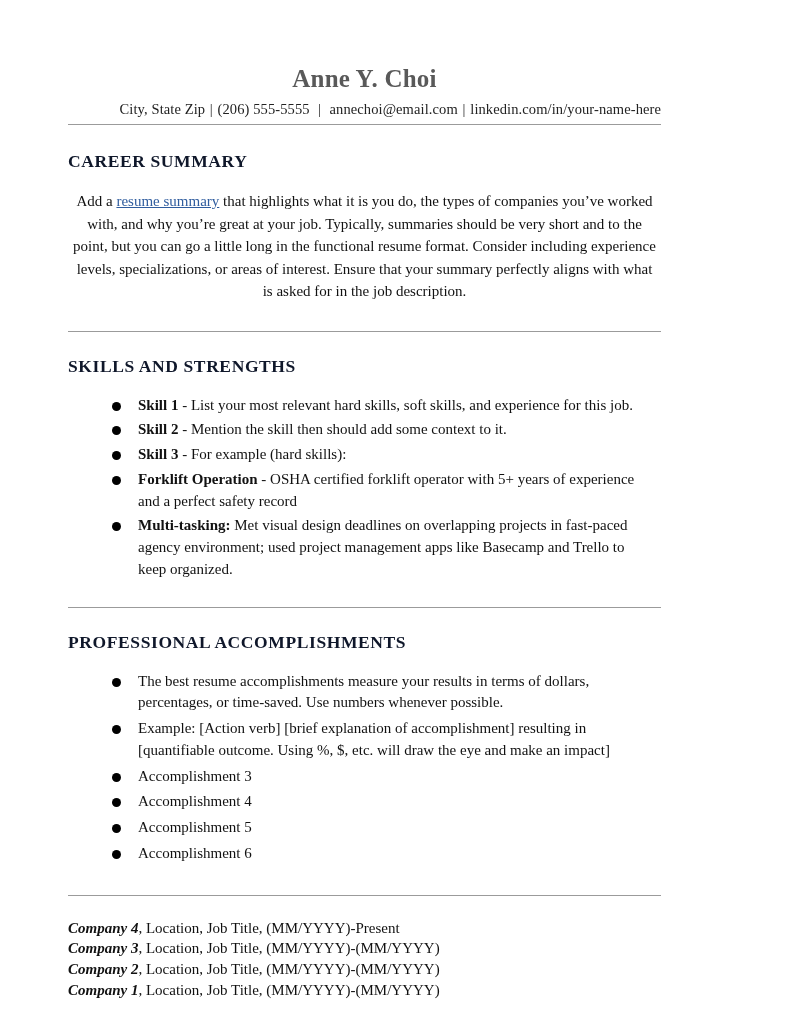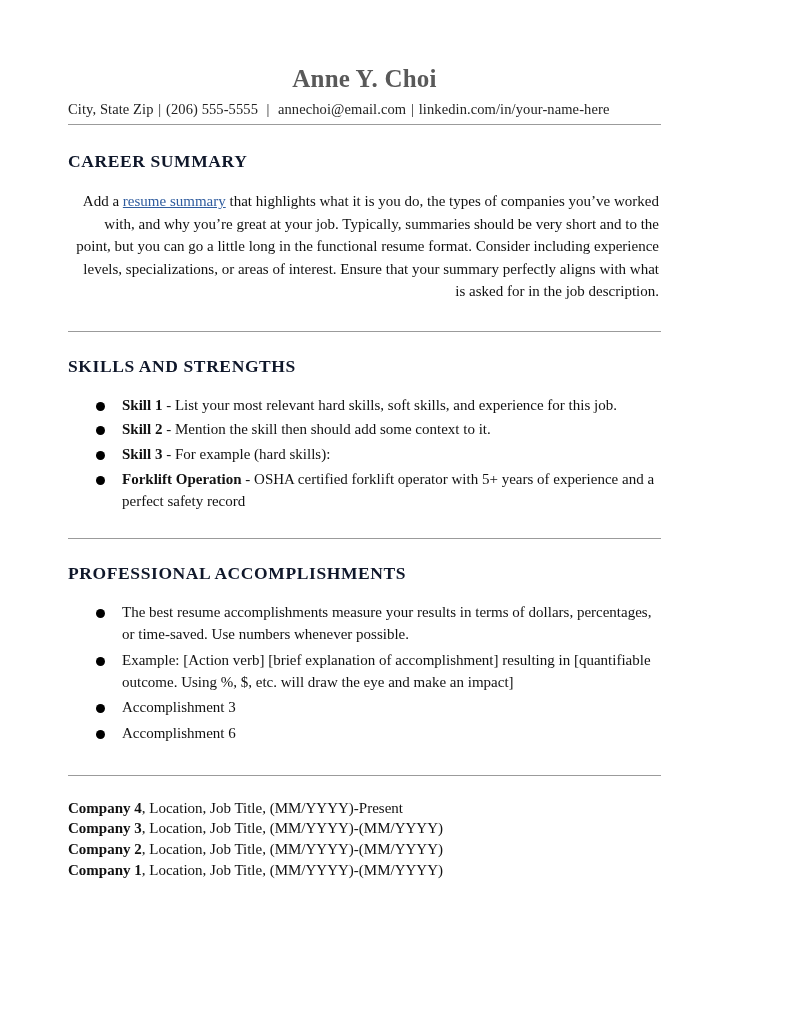--- a/index.html
+++ b/index.html
@@ -25,21 +25,21 @@
   .name {
     text-align: center;
     font-family: "Liberation Serif", serif;
     font-weight: bold;
     font-size: 25px;
     color: #595959;
     letter-spacing: 0.2px;
     margin: 10px 0 8px 0;
   }
   .contact {
-    text-align: left;
+    text-align: right;
     font-size: 14.5px;
     color: #222222;
     margin-bottom: 4px;
     letter-spacing: 0.1px;
   }
   .contact .sep {
     color: #222;
     padding: 0 1px;
   }
   .rule {
@@ -61,30 +61,30 @@
     letter-spacing: 0.6px;
     margin: 0 0 18px 0;
     text-transform: uppercase;
   }
 
   p.summary {
     font-size: 15px;
     line-height: 1.5;
     margin: 2px;
     color: #111;
-    text-align: right;
+    text-align: center;
   }
   a.inline-link {
     color: #2f5c9e;
     text-decoration: underline;
   }
 
   ul.bullets {
     list-style: none;
-    margin: 0;
+    margin: 16px;
     padding: 0 0 0 28px;
   }
   ul.bullets li {
     position: relative;
     font-size: 15px;
     line-height: 1.45;
     margin-bottom: 3px;
     padding-left: 26px;
     color: #111;
   }
@@ -106,21 +106,21 @@
     margin: 0;
     padding: 0;
     list-style: none;
   }
   .work-list li {
     font-size: 15px;
     line-height: 1.38;
     margin: 0;
     color: #111;
   }
-  .work-list li b { font-weight: bold; }
+  .work-list li b { font-weight: bold; font-style: italic; }
 
   h2.worktitle {
     font-family: "Liberation Serif", serif;
     font-weight: bold;
     font-size: 17.5px;
     color: #4a4a4a;
     letter-spacing: 0.4px;
     margin: 0 0 2px 0;
     text-transform: uppercase;
   }
@@ -144,30 +144,33 @@
 
   <hr class="rule mid">
 
   <h2 class="section">Skills and Strengths</h2>
 
   <ul class="bullets">
     <li><b>Skill 1</b><span> - </span><span>List your most relevant hard skills, soft skills, and experience for this job.</span></li>
     <li><b>Skill 2</b><span> - </span><span>Mention the skill then should add some context to it.</span></li>
     <li><b>Skill 3</b><span> - </span><span>For example (hard skills):</span></li>
     <li><b>Forklift Operation</b><span> - </span><span>OSHA certified forklift operator with 5+ years of experience and a perfect safety record</span></li>
+    <li><b>Multi-tasking:</b><span> </span><span>Met visual design deadlines on overlapping projects in fast-paced agency environment; used project management apps like Basecamp and Trello to keep organized.</span></li>
   </ul>
 
   <hr class="rule mid2">
 
   <h2 class="section">Professional Accomplishments</h2>
 
   <ul class="bullets accomp">
     <li>The best resume accomplishments measure your results in terms of dollars, percentages, or time-saved. Use numbers whenever possible.</li>
     <li>Example: [Action verb] [brief explanation of accomplishment] resulting in [quantifiable outcome. Using %, $, etc. will draw the eye and make an impact]</li>
     <li>Accomplishment 3</li>
+    <li>Accomplishment 4</li>
+    <li>Accomplishment 5</li>
     <li>Accomplishment 6</li>
   </ul>
 
   <hr class="rule mid3">
 
 
   <ul class="work-list">
     <li><b>Company 4</b><span>, Location, Job Title, (MM/YYYY)-Present</span></li>
     <li><b>Company 3</b><span>, Location, Job Title, (MM/YYYY)-(MM/YYYY)</span></li>
     <li><b>Company 2</b><span>, Location, Job Title, (MM/YYYY)-(MM/YYYY)</span></li>

